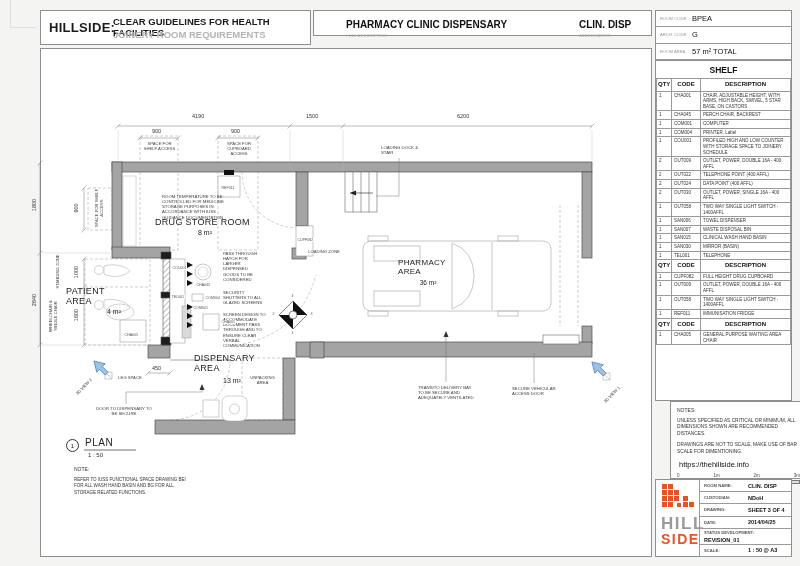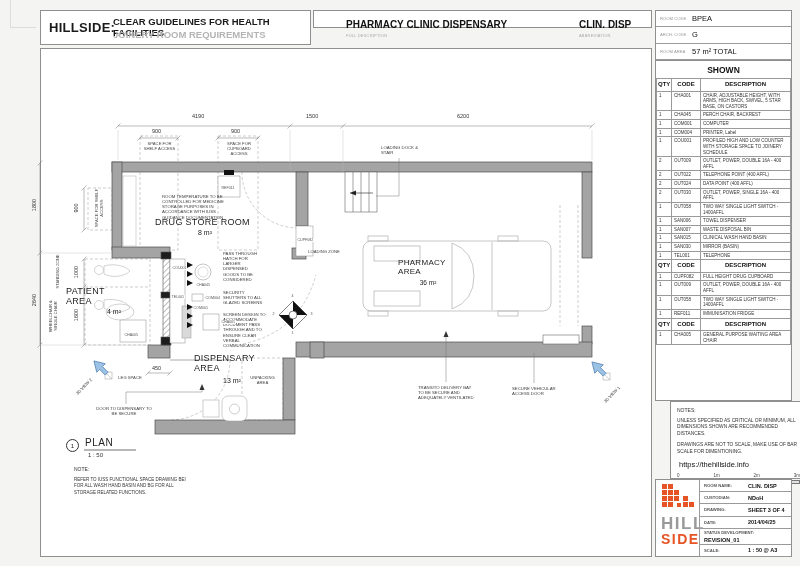--- a/index.html
+++ b/index.html
@@ -59,21 +59,21 @@
 
 <div class="canvas">
 
   <div class="abs" style="left:10px;top:0;width:26px;height:28px;border-left:1px solid #ddd;border-bottom:1px solid #ddd;"></div>
 
   <div class="box" style="left:40px;top:10px;width:271px;height:35px;">
     <div class="abs brand" style="left:8px;top:9px;">HILLSIDE:</div>
     <div class="abs h-title" style="left:72px;top:5px;">CLEAR GUIDELINES FOR HEALTH FACILITIES</div>
     <div class="abs h-sub" style="left:72px;top:18px;">JOINERY ROOM REQUIREMENTS</div>
   </div>
-  <div class="box" style="left:313px;top:10px;width:339px;height:18px;">
+  <div class="box" style="left:313px;top:10px;width:339px;height:26px;">
     <div class="abs h-room" style="left:32px;top:8px;">PHARMACY CLINIC DISPENSARY</div>
     <div class="abs h-cap" style="left:32px;top:22px;">FULL DESCRIPTION</div>
     <div class="abs h-room" style="left:265px;top:8px;">CLIN. DISP</div>
     <div class="abs h-cap" style="left:265px;top:22px;">ABBREVIATION</div>
   </div>
 
   <div class="box" style="left:655px;top:10px;width:137px;height:50px;">
       <div class="info-row">
         <span class="info-lbl">ROOM CODE</span>
         <span class="info-val">BPEA</span>
@@ -81,21 +81,21 @@
       <div class="info-row">
         <span class="info-lbl">ARCH. CODE</span>
         <span class="info-val">G</span>
       </div>
       <div class="info-row">
         <span class="info-lbl">ROOM AREA</span>
         <span class="info-val">57 m² TOTAL</span>
       </div>
     </div>
   <div class="box" style="left:655px;top:60px;width:137px;height:341px;">
-    <div class="legend-title">SHOWN</div>
+    <div class="legend-title">SHELF</div>
     <table class="lg">
         <tbody>
           <tr class="lg-head">
             <td class="c-qty">QTY</td>
             <td class="c-code">CODE</td>
             <td class="c-desc">DESCRIPTION</td>
           </tr>
           <tr>
             <td class="c-qty">1</td>
             <td class="c-code">CHA001</td>

